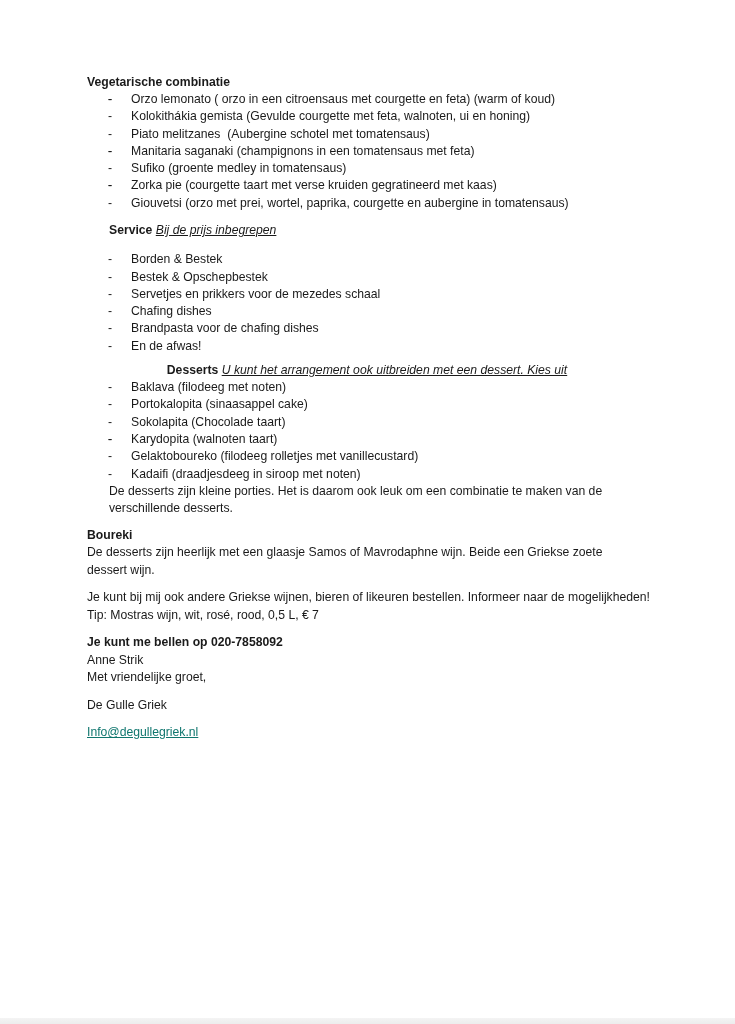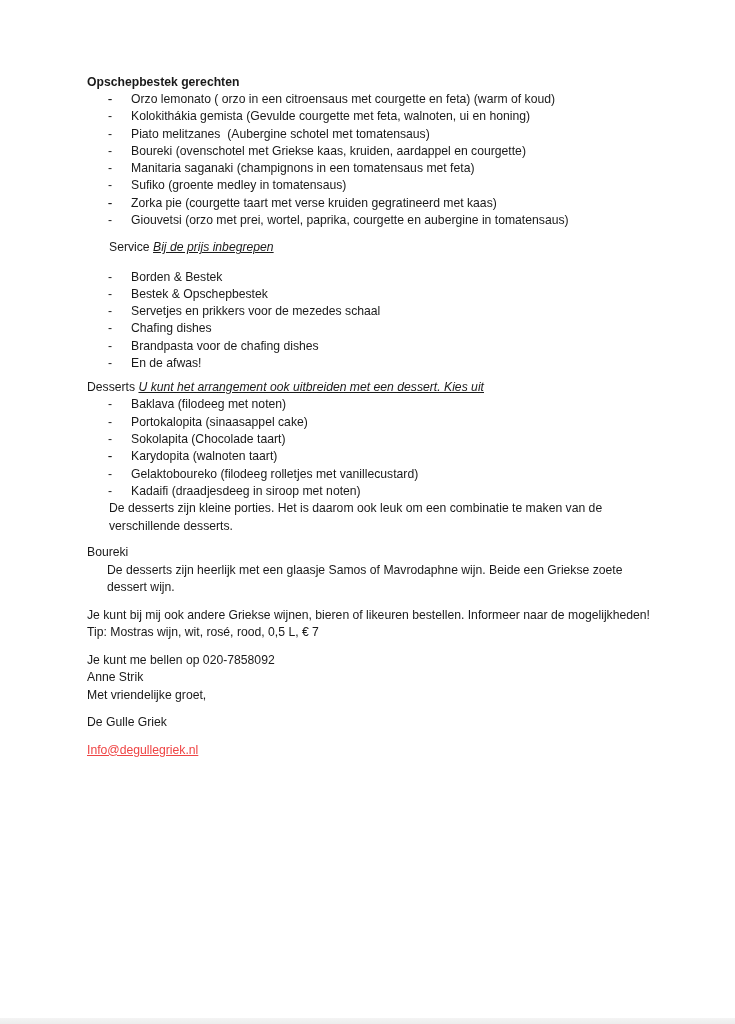--- a/index.html
+++ b/index.html
@@ -55,50 +55,50 @@
       white-space: nowrap;
     }
     ul.dash-list li .dash {
       position: absolute;
       left: 21px;
       top: 0;
     }
     .section-veg-list { margin-top: 11px; }
     .service-heading { margin-top: 10px; padding-left: 22px; line-height: 17px; }
     .service-list { margin-top: 10px; }
-    .desserts-heading { margin-top: 7px; line-height: 17px; }
+    .desserts-heading { margin-top: 7px; line-height: 17px; text-align: center; }
     .desserts-note {
       margin-top: 10px;
       padding-left: 22px;
       line-height: 17.5px;
       width: 520px;
     }
     .drinks-block { margin-top: 9px; line-height: 17.5px; }
     .para { margin: 0; line-height: 17.5px; }
     .p-gap { margin-top: 10px; }
     .italic { font-style: italic; font-weight: normal; text-decoration: underline; }
-    .bold { font-weight: normal; }
+    .bold { font-weight: bold; }
     a.email-link {
       color: #467886;
       text-decoration: underline;
     }
   </style>
 </head>
 <body>
 
 <div class="page">
   <div class="content">
 
-    <p class="heading">Opschepbestek gerechten</p>
+    <p class="heading">Vegetarische combinatie</p>
     <ul class="dash-list section-veg-list">
       <li><span class="dash">-</span></li>
       <li><span class="dash">-</span><span>Orzo lemonato ( orzo in een citroensaus met courgette en feta) (warm of koud)</span></li>
       <li><span class="dash">-</span><span>Kolokithákia gemista (Gevulde courgette met feta, walnoten, ui en honing)</span></li>
       <li><span class="dash">-</span><span style="white-space:pre">Piato melitzanes  (Aubergine schotel met tomatensaus)</span></li>
-      <li><span class="dash">-</span><span>Boureki (ovenschotel met Griekse kaas, kruiden, aardappel en courgette)</span></li>
+      <li><span class="dash">-</span></li>
       <li><span class="dash">-</span><span>Manitaria saganaki (champignons in een tomatensaus met feta)</span></li>
       <li><span class="dash">-</span><span>Sufiko (groente medley in tomatensaus)</span></li>
       <li><span class="dash">-</span></li>
       <li><span class="dash">-</span><span>Zorka pie (courgette taart met verse kruiden gegratineerd met kaas)</span></li>
       <li><span class="dash">-</span><span>Giouvetsi (orzo met prei, wortel, paprika, courgette en aubergine in tomatensaus)</span></li>
     </ul>
 
     <p class="service-heading">
       <span class="bold">Service</span>
       <span class="italic">Bij de prijs inbegrepen</span>
@@ -122,30 +122,30 @@
       <li><span class="dash">-</span><span>Sokolapita (Chocolade taart)</span></li>
       <li><span class="dash">-</span></li>
       <li><span class="dash">-</span><span>Karydopita (walnoten taart)</span></li>
       <li><span class="dash">-</span><span>Gelaktoboureko (filodeeg rolletjes met vanillecustard)</span></li>
       <li><span class="dash">-</span><span>Kadaifi (draadjesdeeg in siroop met noten)</span></li>
     </ul>
     <p class="para desserts-note">De desserts zijn kleine porties. Het is daarom ook leuk om een combinatie te maken van de verschillende desserts.</p>
 
     <div class="drinks-block">
       <p class="para bold">Boureki</p>
-      <p class="para" style="width:545px;margin-left:20px;">De desserts zijn heerlijk met een glaasje Samos of Mavrodaphne wijn. Beide een Griekse zoete dessert wijn.</p>
+      <p class="para" style="width:545px;">De desserts zijn heerlijk met een glaasje Samos of Mavrodaphne wijn. Beide een Griekse zoete dessert wijn.</p>
       <p class="para p-gap" style="white-space:nowrap;">Je kunt bij mij ook andere Griekse wijnen, bieren of likeuren bestellen. Informeer naar de mogelijkheden!</p>
       <p class="para">Tip: Mostras wijn, wit, rosé, rood, 0,5 L, € 7</p>
     </div>
 
     <div class="p-gap">
       <p class="para bold">Je kunt me bellen op 020-7858092</p>
       <p class="para">Anne Strik</p>
       <p class="para">Met vriendelijke groet,</p>
       <p class="para p-gap">De Gulle Griek</p>
       <p class="para p-gap">
-        <a class="email-link" style="color: #ef4444;">Info@degullegriek.nl</a>
+        <a class="email-link" style="color: #0f766e;">Info@degullegriek.nl</a>
       </p>
     </div>
 
   </div>
 </div>
 <div class="bottom-edge"></div>
 
 </body></html>

